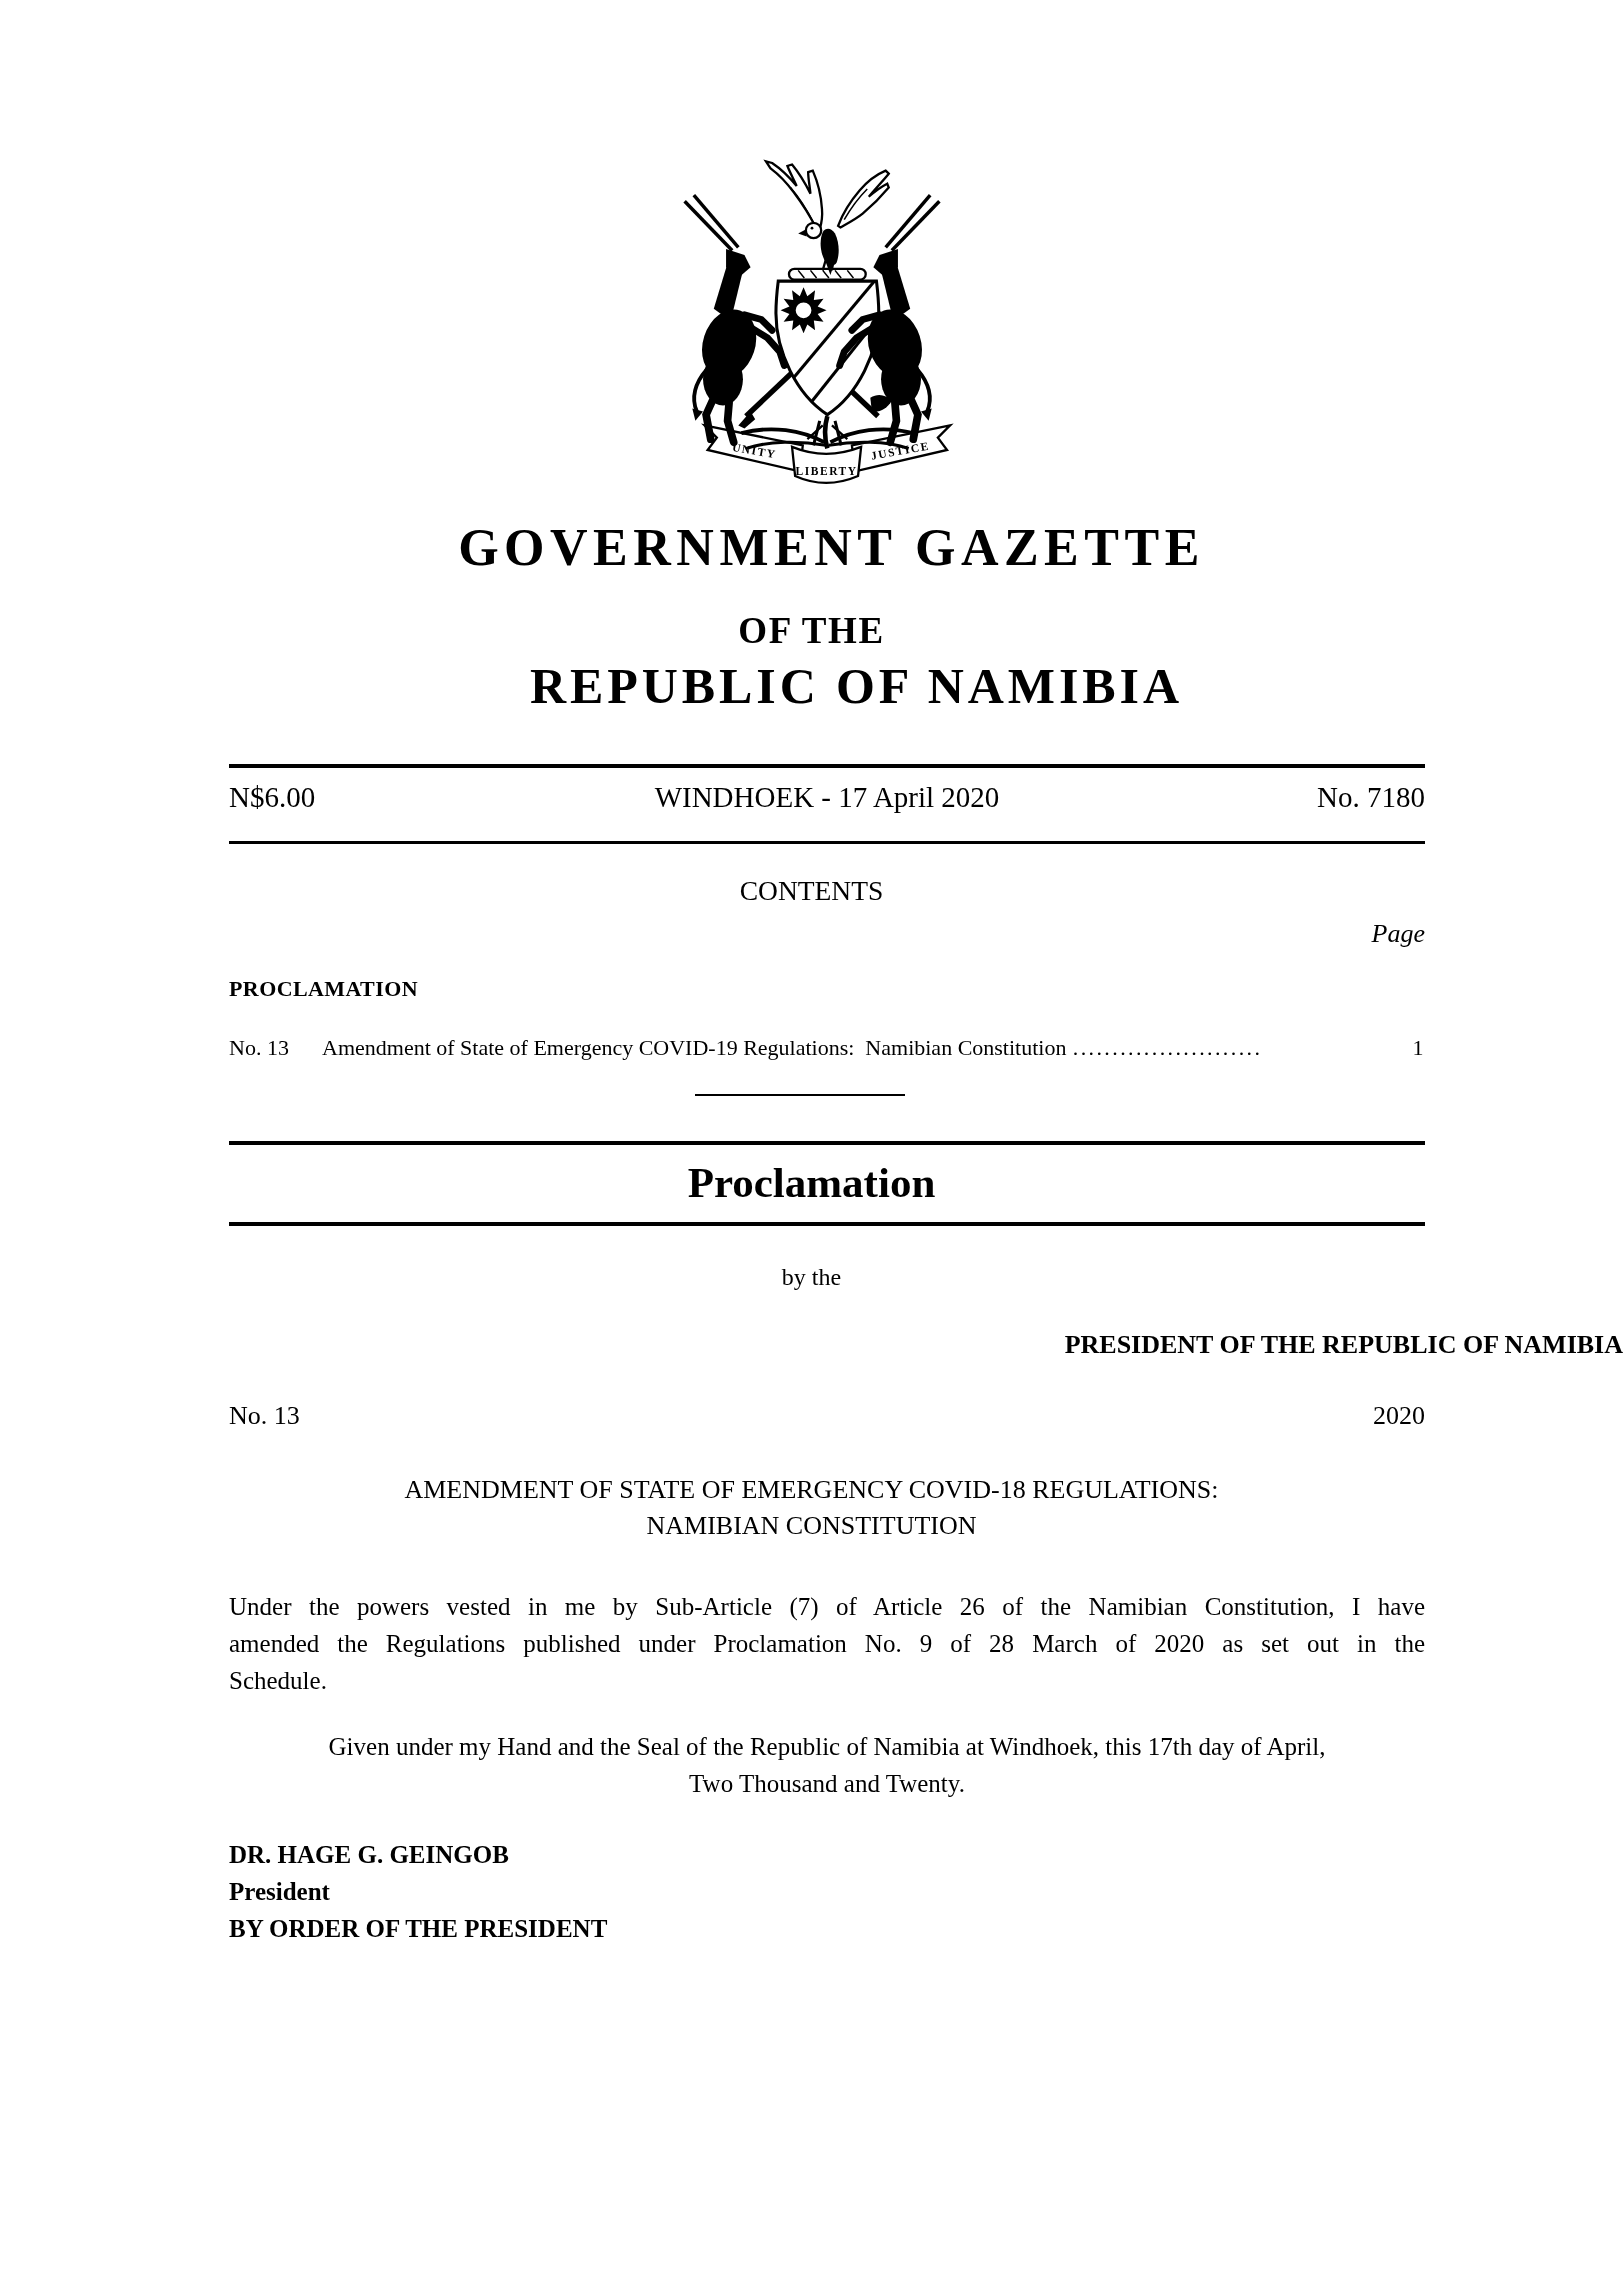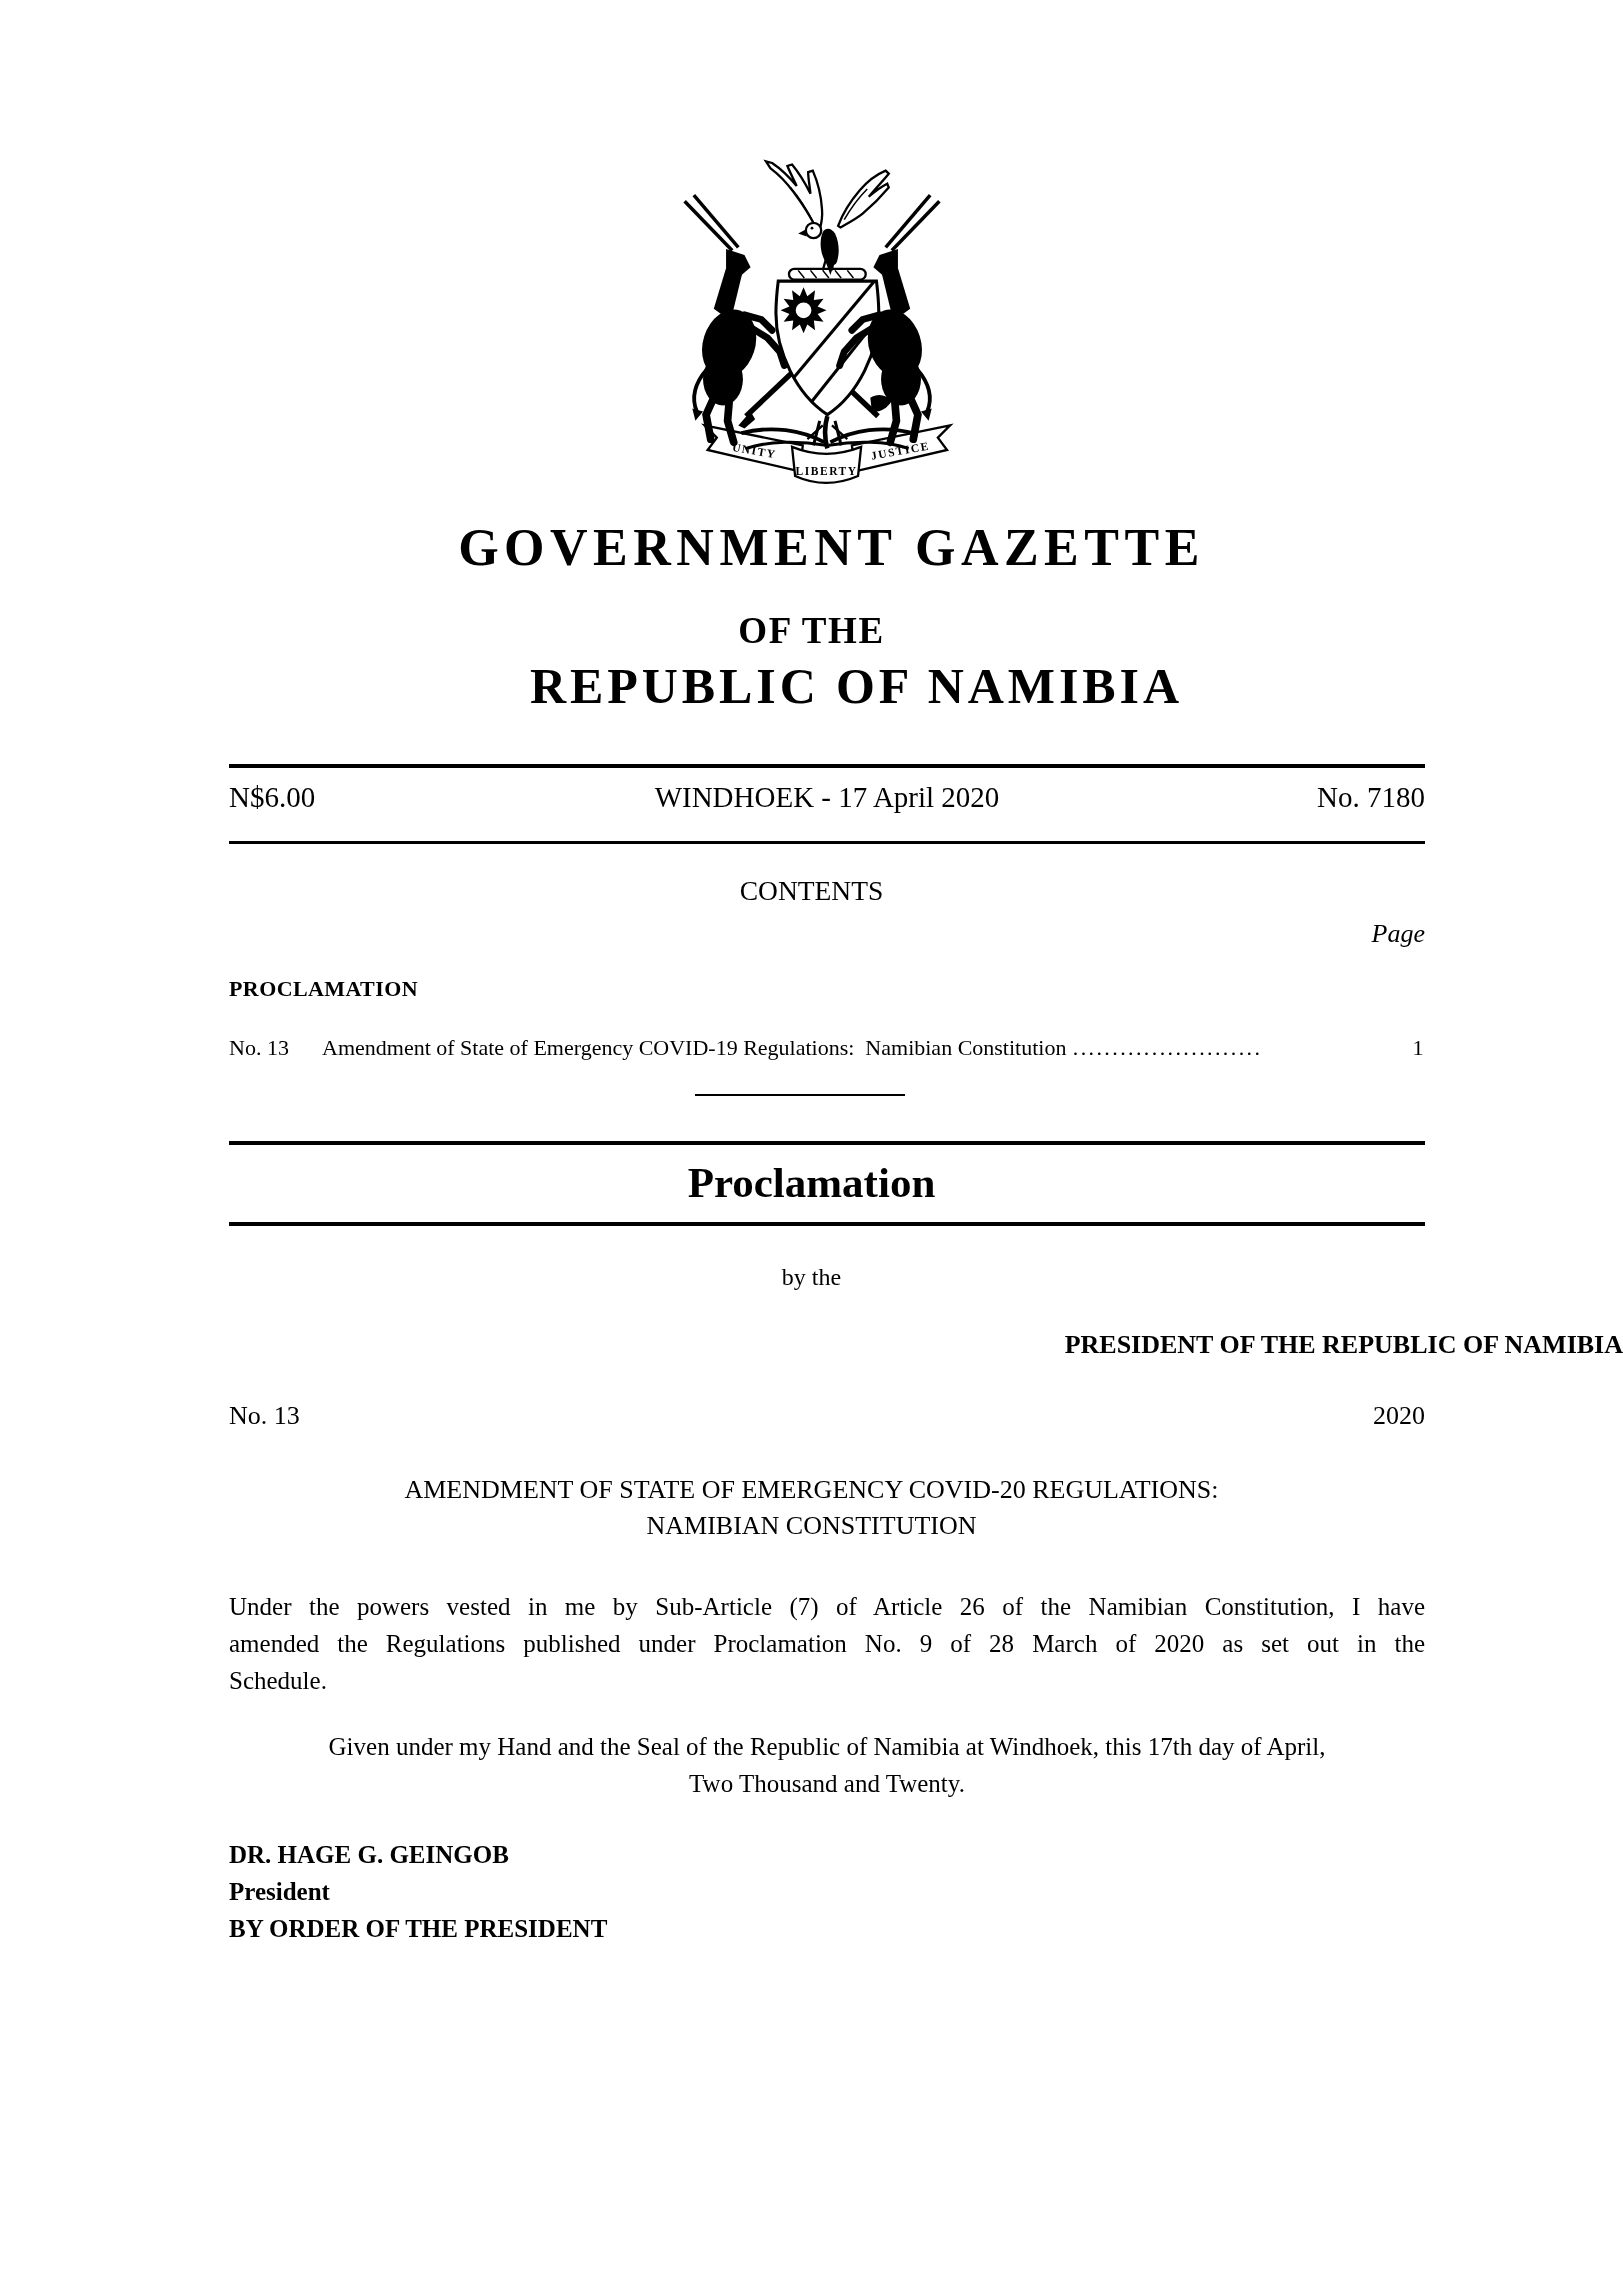--- a/index.html
+++ b/index.html
@@ -183,21 +183,21 @@
 
   <div class="abs center-x by-the">by the</div>
   <div class="abs center-x issuer">PRESIDENT OF THE REPUBLIC OF NAMIBIA</div>
 
   <div class="abs content no-year-row">
     <span class="left">No. 13</span>
     <span class="right">2020</span>
   </div>
 
   <div class="abs center-x subject">
-    <div>AMENDMENT OF STATE OF EMERGENCY COVID-20 REGULATIONS:</div>
+    <div>AMENDMENT OF STATE OF EMERGENCY COVID-18 REGULATIONS:</div>
     <div>NAMIBIAN CONSTITUTION</div>
   </div>
 
   <div class="abs content par par1">
     <div class="jline">Under the powers vested in me by Sub-Article (7) of Article 26 of the Namibian Constitution, I have</div>
     <div class="jline">amended the Regulations published under Proclamation No. 9 of 28 March of 2020 as set out in the</div>
     <div>Schedule.</div>
   </div>
 
   <div class="abs content par par2">

